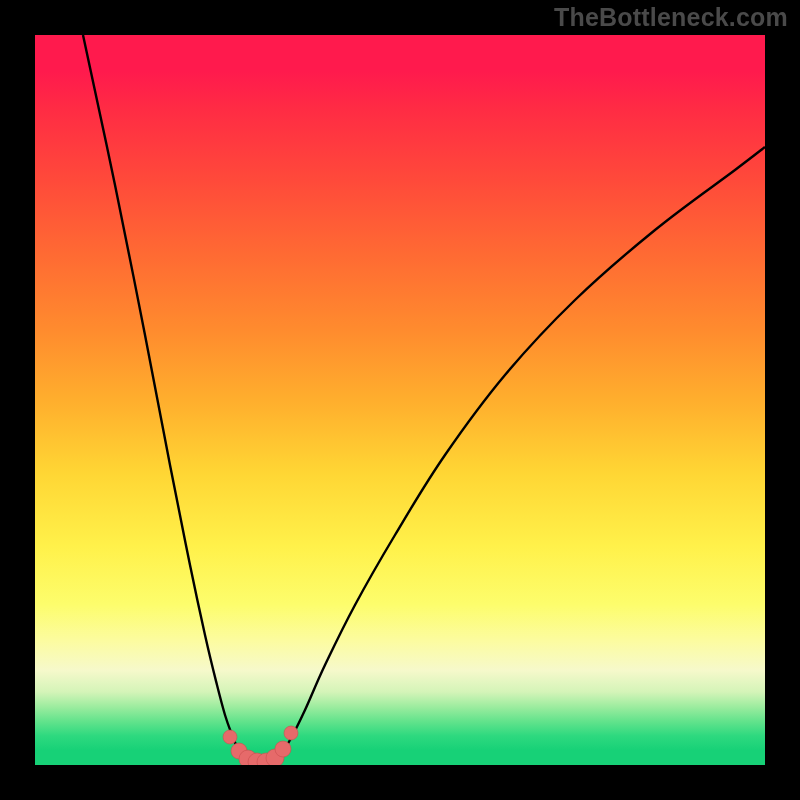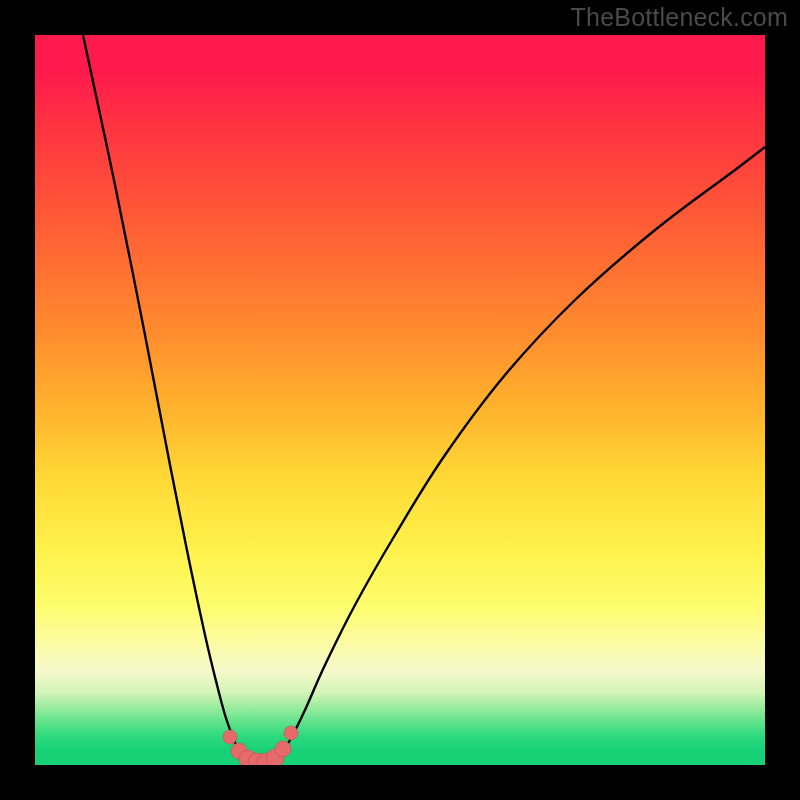--- a/index.html
+++ b/index.html
@@ -50,21 +50,21 @@
       #17d177 98%,
       #17d177 100%
     );
   }
   .watermark {
     position: absolute;
     top: 3px;
     right: 12px;
     color: #4a4a4a;
     font-size: 25px;
-    font-weight: 400;
+    font-weight: 700;
     letter-spacing: 0.2px;
     user-select: none;
   }
   svg.curves {
     position: absolute;
     inset: 0;
   }
 </style>
 </head>
 <body>

